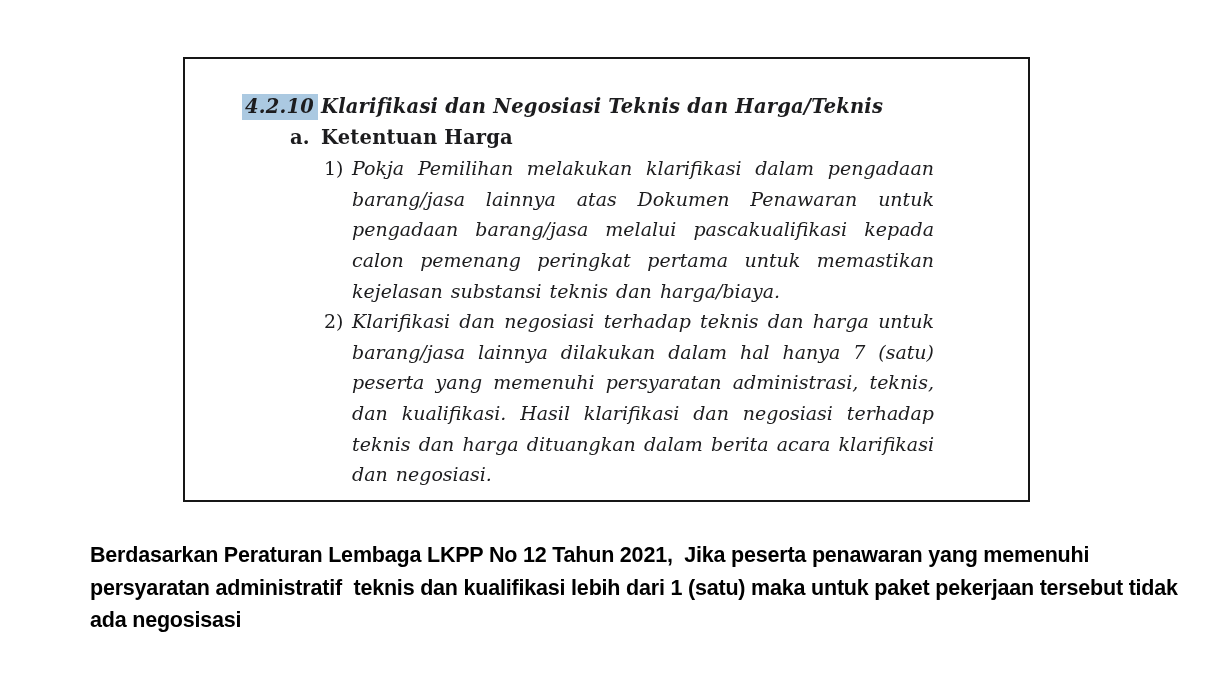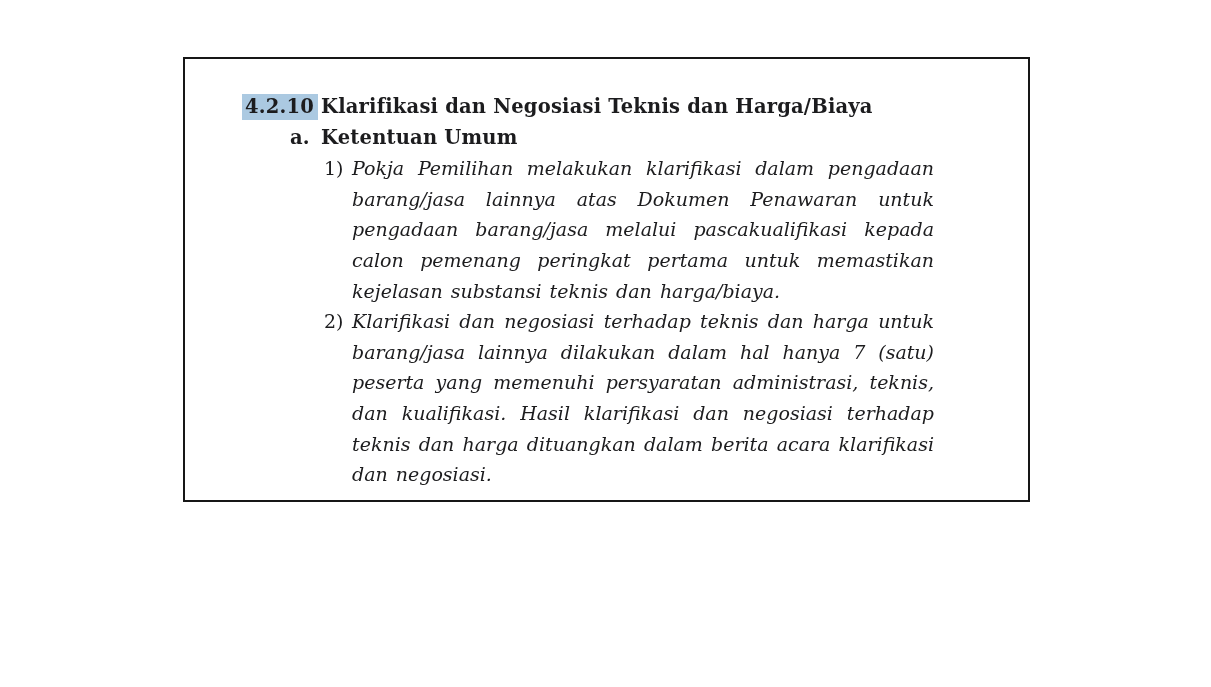--- a/index.html
+++ b/index.html
@@ -29,20 +29,21 @@
     padding: 33px 0 0 60px;
     color: #1c1c1e;
   }
   .heading-row {
     display: grid;
     grid-template-columns: 76px auto;
     font-weight: bold;
     font-size: 19.5px;
     line-height: 30.6px;
     letter-spacing: 0.2px;
+    font-style: italic;
   }
   .sec-num-wrap {
     white-space: nowrap;
   }
   .sec-num-highlight {
     background: #abc9e1;
     padding: 1px 4px 2px 3px;
     margin-left: -3px;
   }
   .subsection-row {
@@ -85,35 +86,36 @@
 </head>
 <body>
 
 <div class="page">
 
   <div class="doc-box">
     <div class="doc-content">
 
       <div class="heading-row">
         <span class="sec-num-wrap"><span class="sec-num-highlight">4.2.10</span></span>
-        <span class="sec-title">Klarifikasi dan Negosiasi Teknis dan Harga/Biaya</span>
+        <span class="sec-title">Klarifikasi dan Negosiasi Teknis dan Harga/Teknis</span>
       </div>
 
       <div class="subsection-row">
         <span class="sub-label">a.</span>
-        <span class="sub-title">Ketentuan Umum</span>
+        <span class="sub-title">Ketentuan Harga</span>
       </div>
 
       <div class="item">
         <span class="item-marker">1)</span>
         <span class="item-text">Pokja Pemilihan melakukan klarifikasi dalam pengadaan barang/jasa lainnya atas Dokumen Penawaran untuk pengadaan barang/jasa melalui pascakualifikasi kepada calon pemenang peringkat pertama untuk memastikan kejelasan substansi teknis dan harga/biaya.</span>
       </div>
 
       <div class="item">
         <span class="item-marker">2)</span>
         <span class="item-text">Klarifikasi dan negosiasi terhadap teknis dan harga untuk barang/jasa lainnya dilakukan dalam hal hanya 7 (satu) peserta yang memenuhi persyaratan administrasi, teknis, dan kualifikasi. Hasil klarifikasi dan negosiasi terhadap teknis dan harga dituangkan dalam berita acara klarifikasi dan negosiasi.</span>
       </div>
 
     </div>
   </div>
 
+  <p class="caption">Berdasarkan Peraturan Lembaga LKPP No 12 Tahun 2021,  Jika peserta penawaran yang memenuhi persyaratan administratif  teknis dan kualifikasi lebih dari 1 (satu) maka untuk paket pekerjaan tersebut tidak ada negosisasi</p>
 
 </div>
 
 </body></html>

